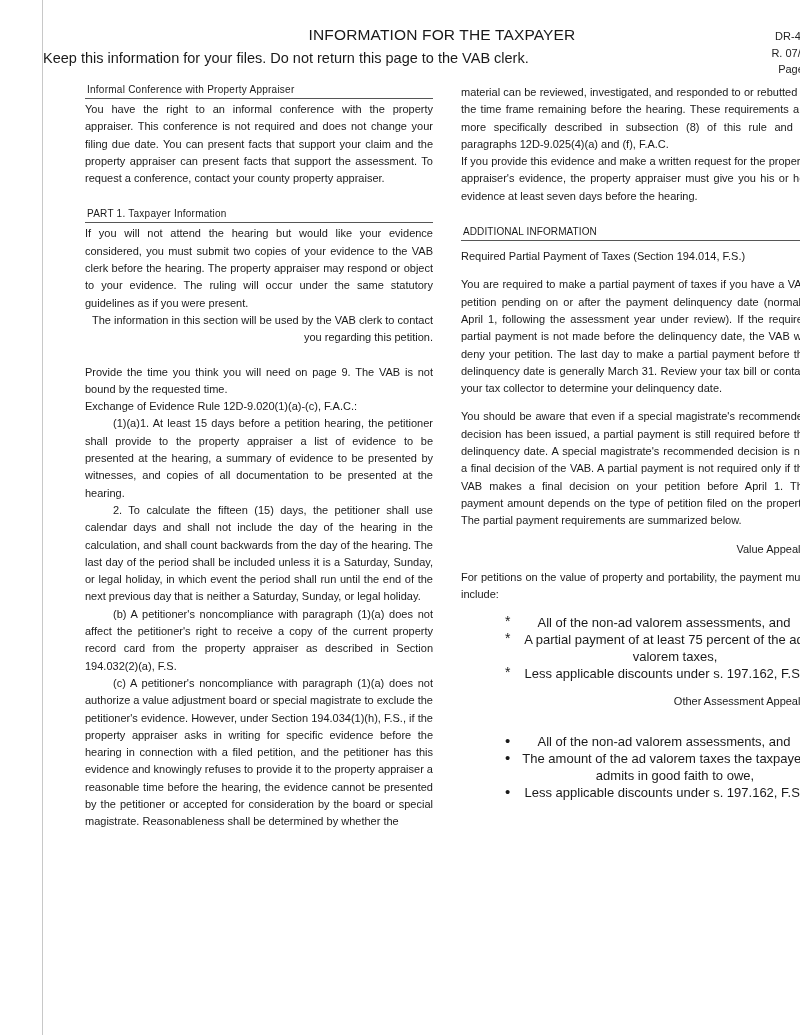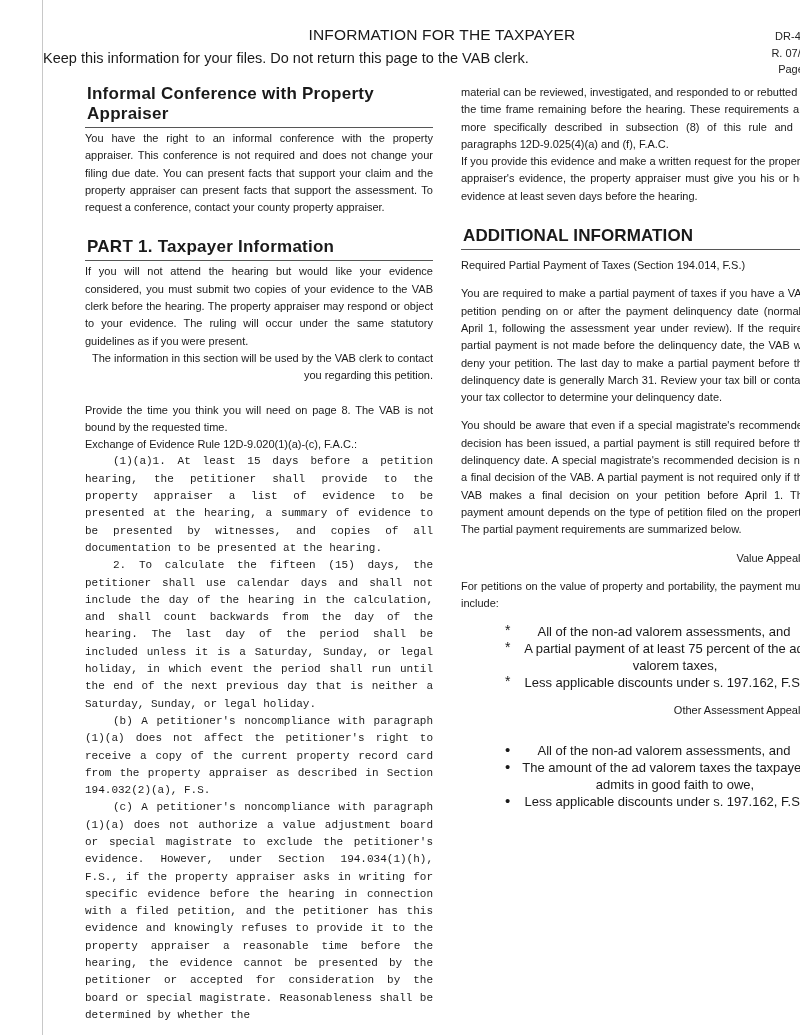--- a/index.html
+++ b/index.html
@@ -71,43 +71,43 @@
     top: 0;
     width: 348px;
   }
   .col-left  { left: 42px; }
   .col-right { left: 418px; }
 
   
   h2.sec {
     margin: 0 0 2px 0;
     padding: 0 0 3px 2px;
-    font-size: 17px;
-    font-weight: bold;
+    font-size: 10px;
+    font-weight: normal;
     letter-spacing: 0.25px;
     border-bottom: 1px solid #565656;
   }
   h2.sec.tight { letter-spacing: 0.1px; }
 
   p.body {
     margin: 0;
     font-size: 11px;
     line-height: 17.3px;
     text-align: justify;
     text-justify: inter-word;
   }
   p.body.left { text-align: right; }
   p.body + p.body { margin-top: 0px; }
 
   .gap-sm { height: 5px; }
   .gap-md { height: 11px; }
   .gap-lg { height: 17px; }
   .gap-xl { height: 21px; }
 
-  .indent { text-indent: 28px; font-family: Liberation Mono, monospace; }
+  .indent { text-indent: 28px; }
 
   
   ul.lst {
     margin: 0;
     padding: 0;
     list-style: none;
   }
   ul.lst li {
     position: relative;
     font-size: 13.0px;
@@ -153,21 +153,21 @@
       <p class="body">You have the right to an informal conference with the property appraiser. This conference is not required and does not change your filing due date. You can present facts that support your claim and the property appraiser can present facts that support the assessment. To request a conference, contact your county property appraiser.</p>
 
       <div class="gap-xl"></div>
 
       <h2 class="sec">PART 1.  Taxpayer Information</h2>
       <p class="body">If you will not attend the hearing but would like your evidence considered, you must submit two copies of your evidence to the VAB clerk before the hearing. The property appraiser may respond or object to your evidence. The ruling will occur under the same statutory guidelines as if you were present.</p>
       <p class="body left">The information in this section will be used by the VAB clerk to contact you regarding this petition.</p>
 
       <div class="gap-lg"></div>
 
-      <p class="body">Provide the time you think you will need on page 8. The VAB is not bound by the requested time.</p>
+      <p class="body">Provide the time you think you will need on page 9. The VAB is not bound by the requested time.</p>
       <p class="body">Exchange of Evidence Rule 12D-9.020(1)(a)-(c), F.A.C.:</p>
       <p class="body indent">(1)(a)1. At least 15 days before a petition hearing, the petitioner shall provide to the property appraiser a list of evidence to be presented at the hearing, a summary of evidence to be presented by witnesses, and copies of all documentation to be presented at the hearing.</p>
       <p class="body indent">2. To calculate the fifteen (15) days, the petitioner shall use calendar days and shall not include the day of the hearing in the calculation, and shall count backwards from the day of the hearing. The last day of the period shall be included unless it is a Saturday, Sunday, or legal holiday, in which event the period shall run until the end of the next previous day that is neither a Saturday, Sunday, or legal holiday.</p>
       <p class="body indent">(b) A petitioner's noncompliance with paragraph (1)(a) does not affect the petitioner's right to receive a copy of the current property record card from the property appraiser as described in Section 194.032(2)(a), F.S.</p>
       <p class="body indent">(c) A petitioner's noncompliance with paragraph (1)(a) does not authorize a value adjustment board or special magistrate to exclude the petitioner's evidence. However, under Section 194.034(1)(h), F.S., if the property appraiser asks in writing for specific evidence before the hearing in connection with a filed petition, and the petitioner has this evidence and knowingly refuses to provide it to the property appraiser a reasonable time before the hearing, the evidence cannot be presented by the petitioner or accepted for consideration by the board or special magistrate. Reasonableness shall be determined by whether the</p>
     </div>
 
     <div class="col col-right">
 
       <p class="body">material can be reviewed, investigated, and responded to or rebutted in the time frame remaining before the hearing. These requirements are more specifically described in subsection (8) of this rule and in paragraphs 12D-9.025(4)(a) and (f), F.A.C.</p>

